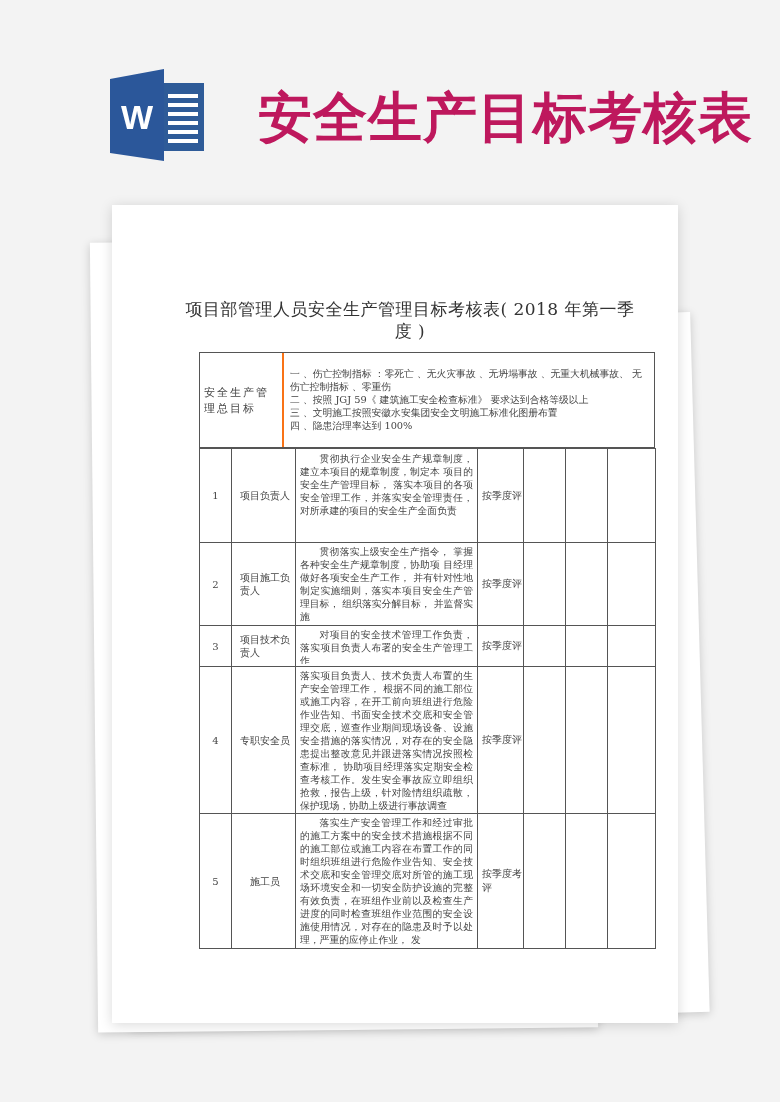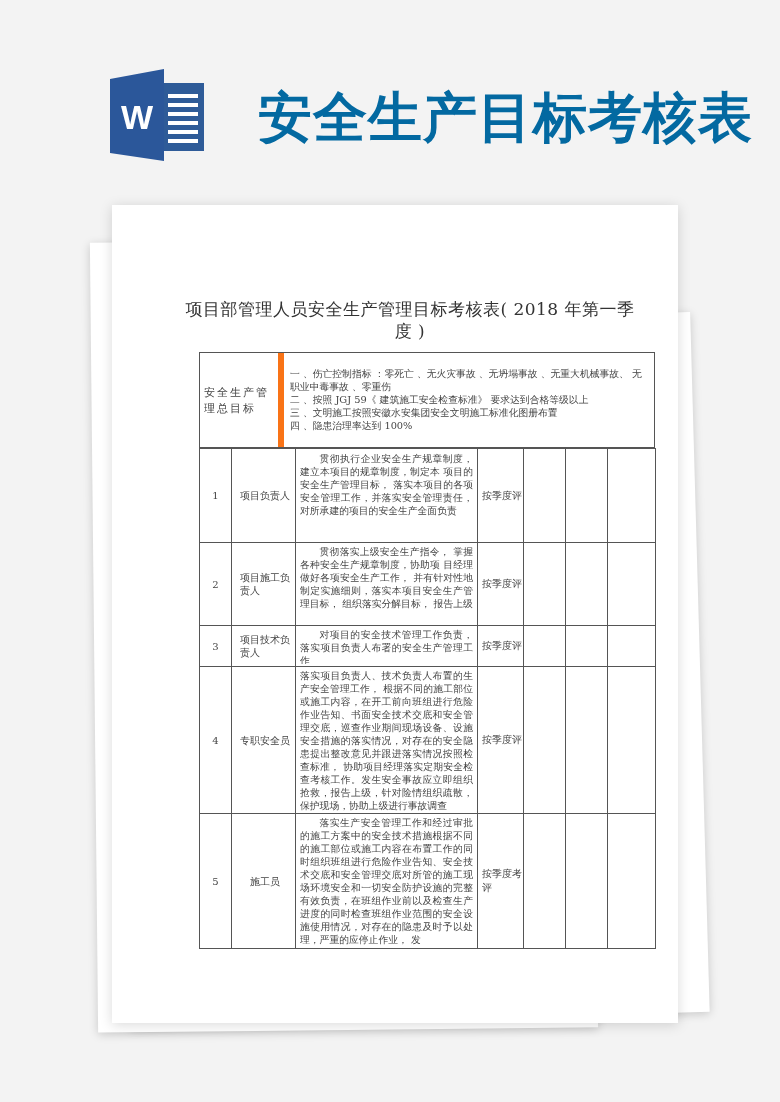--- a/index.html
+++ b/index.html
@@ -8,21 +8,21 @@
     background: #f3f3f3;
     font-family: "DejaVu Serif", "Liberation Serif", serif;
     position: relative;
     color: #333;
   }
   
   .banner { position: absolute; left: 0; top: 50px; width: 780px; height: 130px; }
   .word-icon { position: absolute; left: 108px; top: 69px; width: 100px; height: 92px; }
   .banner-title {
     position: absolute; left: 258px; top: 82px;
-    font-size: 54px; font-weight: bold; color: #0369a1;
+    font-size: 54px; font-weight: bold; color: #be185d;
     letter-spacing: 1px; white-space: nowrap;
     font-family: Liberation Mono, monospace;
   }
   
   .sheet-back {
     position: absolute; background: #fff;
     box-shadow: 0 2px 10px rgba(0,0,0,0.18);
   }
   .sheet-back.s1 { left: 94px; top: 240px; width: 500px; height: 790px; transform: rotate(-0.6deg); }
   .sheet-back.s2 { left: 120px; top: 320px; width: 580px; height: 700px; transform: rotate(-1.6deg); }
@@ -35,21 +35,21 @@
     text-align: center; font-size: 17px; line-height: 22px; color: #333;
     letter-spacing: 0.5px;
   }
   .doc-title .line2 { display: block; }
   
   .goals {
     position: absolute; left: 199px; top: 352px; width: 456px; height: 96px;
     border: 1px solid #555; display: flex;
   }
   .goals .label {
-    width: 84px; border-right: 6px solid #f97316; font-size: 11px; line-height: 16px;
+    width: 84px; border-right: 2px solid #f97316; font-size: 11px; line-height: 16px;
     padding: 32px 4px 0 4px; letter-spacing: 2px; color: #444;
   }
   .goals .content { flex: 1; padding: 14px 6px 0 6px; font-size: 9.8px; line-height: 13px; color: #444; }
   .goals .content div { white-space: nowrap; }
   
   table.assess {
     position: absolute; left: 199px; top: 448px; width: 456px;
     border-collapse: collapse; table-layout: fixed;
     font-size: 10px; color: #444;
   }
@@ -99,21 +99,21 @@
 
 <div class="doc-title">
   <span>项目部管理人员安全生产管理目标考核表( 2018  年第一季</span>
   <span class="line2">度 )</span>
 </div>
 
 <div class="goals">
   <div class="label">安全生产管理总目标</div>
   <div class="content">
     <div>一 、伤亡控制指标 ：零死亡 、无火灾事故 、无坍塌事故 、无重大机械事故、  无</div>
-    <div>职业中毒事故 、零重伤</div>
+    <div>伤亡控制指标 、零重伤</div>
     <div>二 、按照 JGJ 59《 建筑施工安全检查标准》   要求达到合格等级以上</div>
     <div>三 、文明施工按照安徽水安集团安全文明施工标准化图册布置</div>
     <div>四 、隐患治理率达到 100%</div>
   </div>
 </div>
 
 <table class="assess">
   <colgroup>
     <col style="width:32px">
       <col style="width:64px">
@@ -132,21 +132,21 @@
         </td>
     <td class="period">按季度评</td>
     <td></td>
     <td></td>
     <td></td>
   </tr>
   <tr class="row2">
     <td class="num">2</td>
     <td class="role">项目施工负责人</td>
     <td class="desc">
-          <div class="indent clip" style="height:78px">贯彻落实上级安全生产指令， 掌握各种安全生产规章制度，协助项 目经理做好各项安全生产工作， 并有针对性地制定实施细则，落实本项目安全生产管理目标， 组织落实分解目标， 报告上级</div>
+          <div class="indent clip" style="height:78px">贯彻落实上级安全生产指令， 掌握各种安全生产规章制度，协助项 目经理做好各项安全生产工作， 并有针对性地制定实施细则，落实本项目安全生产管理目标， 组织落实分解目标， 并监督实施</div>
         </td>
     <td class="period">按季度评</td>
     <td></td>
     <td></td>
     <td></td>
   </tr>
   <tr class="row3">
     <td class="num">3</td>
     <td class="role">项目技术负责人</td>
     <td class="desc">

